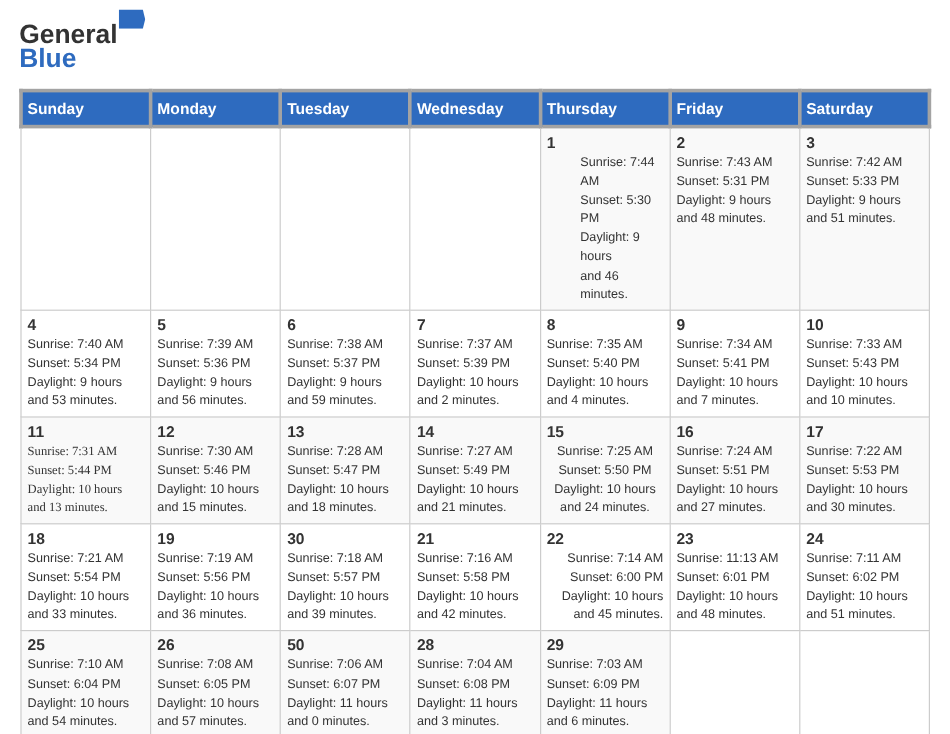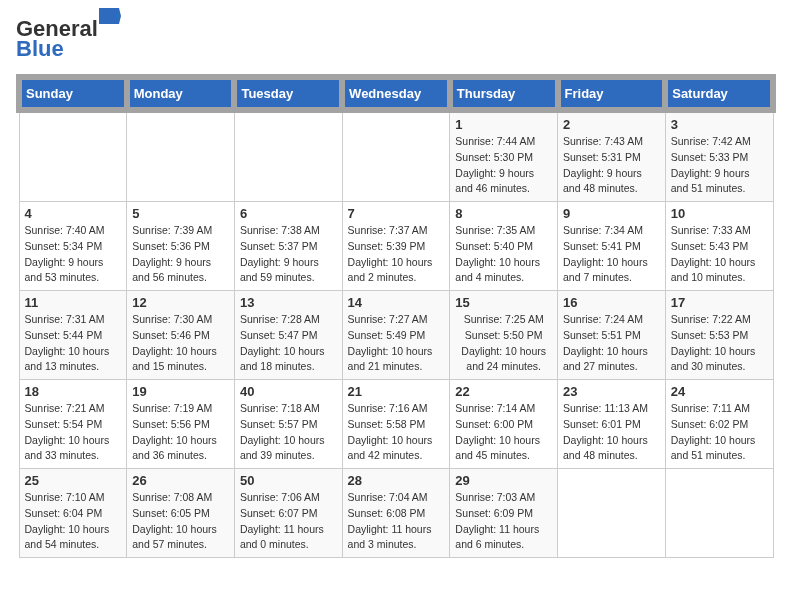--- a/index.html
+++ b/index.html
@@ -39,21 +39,21 @@
       border-collapse: collapse;
       table-layout: fixed;
     }
     thead tr th {
       background-color: #2e6bbf;
       color: #fff;
       font-size: 13px;
       font-weight: bold;
       padding: 6px 4px;
       text-align: left;
-      border: 6px solid #a3a3a3;
+      border: 3px solid #a3a3a3;
     }
     tbody tr td {
       border: 1px solid #ccc;
       vertical-align: top;
       padding: 4px 5px;
       font-size: 11px;
       color: #333;
       height: 88px;
       background: #fff;
     }
@@ -108,21 +108,21 @@
       </tr>
   </thead>
   <tbody id="calendar-body">
   <tr>
         <td class="empty-cell"></td>
         <td class="empty-cell"></td>
         <td class="empty-cell"></td>
         <td class="empty-cell"></td>
         <td>
           <span class="day-num">1</span>
-          <div class="day-info" style="white-space: pre-line;">Sunrise: 7:44 AM
+          <div class="day-info" style="white-space: pre-line; margin-left: 28px;">Sunrise: 7:44 AM
 Sunset: 5:30 PM
 Daylight: 9 hours
 and 46 minutes.</div>
         </td>
         <td>
           <span class="day-num">2</span>
           <div class="day-info" style="white-space: pre-line;">Sunrise: 7:43 AM
 Sunset: 5:31 PM
 Daylight: 9 hours
 and 48 minutes.</div>
@@ -182,21 +182,21 @@
           <span class="day-num">10</span>
           <div class="day-info" style="white-space: pre-line;">Sunrise: 7:33 AM
 Sunset: 5:43 PM
 Daylight: 10 hours
 and 10 minutes.</div>
         </td>
       </tr>
       <tr>
         <td>
           <span class="day-num">11</span>
-          <div class="day-info" style="white-space: pre-line;">Sunrise: 7:31 AM
+          <div class="day-info" style="white-space: pre-line; font-family: Liberation Serif, serif;">Sunrise: 7:31 AM
 Sunset: 5:44 PM
 Daylight: 10 hours
 and 13 minutes.</div>
         </td>
         <td>
           <span class="day-num">12</span>
           <div class="day-info" style="white-space: pre-line;">Sunrise: 7:30 AM
 Sunset: 5:46 PM
 Daylight: 10 hours
 and 15 minutes.</div>
@@ -246,36 +246,36 @@
 and 33 minutes.</div>
         </td>
         <td>
           <span class="day-num">19</span>
           <div class="day-info" style="white-space: pre-line;">Sunrise: 7:19 AM
 Sunset: 5:56 PM
 Daylight: 10 hours
 and 36 minutes.</div>
         </td>
         <td>
-          <span class="day-num">40</span>
+          <span class="day-num">30</span>
           <div class="day-info" style="white-space: pre-line;">Sunrise: 7:18 AM
 Sunset: 5:57 PM
 Daylight: 10 hours
 and 39 minutes.</div>
         </td>
         <td>
           <span class="day-num">21</span>
           <div class="day-info" style="white-space: pre-line;">Sunrise: 7:16 AM
 Sunset: 5:58 PM
 Daylight: 10 hours
 and 42 minutes.</div>
         </td>
         <td>
           <span class="day-num">22</span>
-          <div class="day-info" style="white-space: pre-line;">Sunrise: 7:14 AM
+          <div class="day-info" style="white-space: pre-line; text-align: right;">Sunrise: 7:14 AM
 Sunset: 6:00 PM
 Daylight: 10 hours
 and 45 minutes.</div>
         </td>
         <td>
           <span class="day-num">23</span>
           <div class="day-info" style="white-space: pre-line;">Sunrise: 11:13 AM
 Sunset: 6:01 PM
 Daylight: 10 hours
 and 48 minutes.</div>

